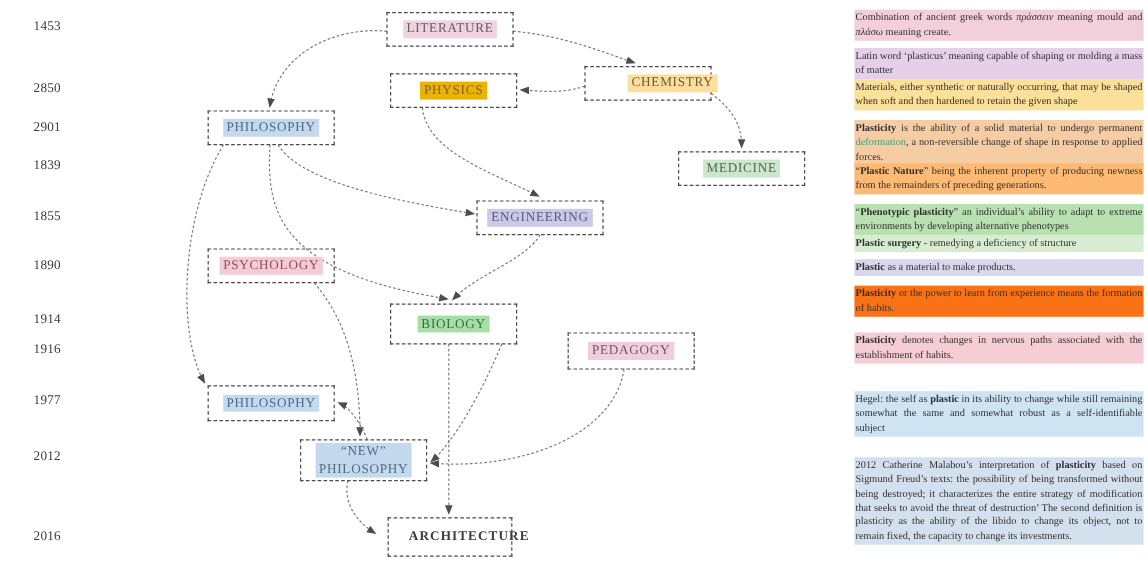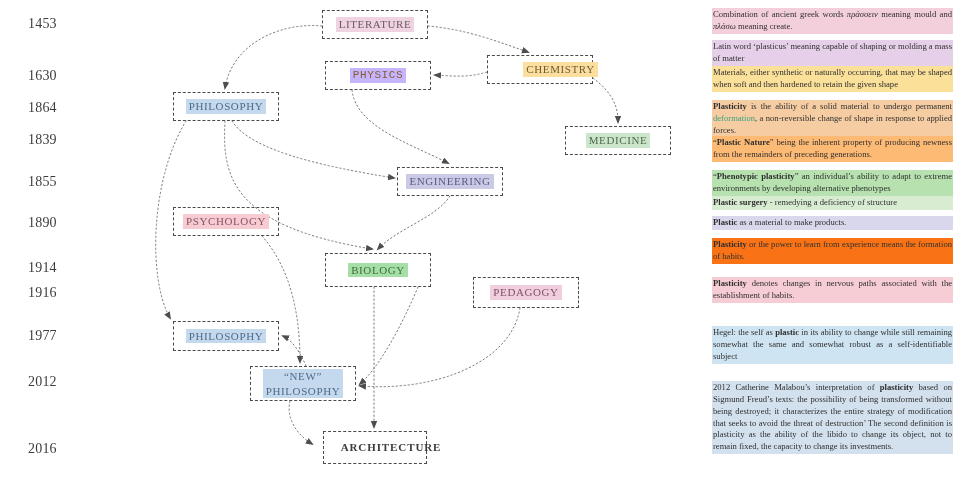--- a/index.html
+++ b/index.html
@@ -11,21 +11,21 @@
     overflow:hidden;
     position:relative;
   }
   #root{position:relative;width:957px;height:490px;}
 
   
   .years{position:absolute;left:0;top:0;width:110px;height:490px;}
   .year{
     position:absolute;
     left:28px;
-    font-size:14px;
+    font-size:11px;
     font-family:"Liberation Serif", serif;
     color:#3c3c3c;
     letter-spacing:.2px;
     white-space:nowrap;
   }
 
   
   .diagram{position:absolute;left:0;top:0;width:710px;height:490px;}
   svg.edges{position:absolute;left:0;top:0;width:710px;height:490px;overflow:visible;}
 
@@ -71,22 +71,22 @@
   .note .grn{color:#3aa17e;}
   .note .gk{font-style:italic;}
 </style>
 </head>
 <body>
 
 <div id="root">
 
   <div class="years">
       <div class="year" style="top: 16px;">1453</div>
-      <div class="year" style="top: 68px;">1630</div>
-      <div class="year" style="top: 100px;">1864</div>
+      <div class="year" style="top: 68px;">2850</div>
+      <div class="year" style="top: 100px;">2901</div>
       <div class="year" style="top: 132px;">1839</div>
       <div class="year" style="top: 174px;">1855</div>
       <div class="year" style="top: 215px;">1890</div>
       <div class="year" style="top: 260px;">1914</div>
       <div class="year" style="top: 285px;">1916</div>
       <div class="year" style="top: 328px;">1977</div>
       <div class="year" style="top: 374px;">2012</div>
       <div class="year" style="top: 441px;">2016</div>
     </div>
 
@@ -116,21 +116,21 @@
         </g>
     </svg>
     <div id="node-layer">
         <div class="node" style="left: 322px; top: 10px; width: 106px; height: 29px; border-color: rgb(74, 74, 74);">
           <span class="lbl" style="color: rgb(107, 90, 102); background: rgb(239, 211, 224);">LITERATURE</span>
         </div>
         <div class="node" style="left: 487px; top: 55px; width: 106px; height: 29px; border-color: rgb(74, 74, 74); padding-left: 41px;">
           <span class="lbl" style="color: rgb(110, 90, 53); background: rgb(252, 223, 158);">CHEMISTRY</span>
         </div>
         <div class="node" style="left: 325px; top: 61px; width: 106px; height: 29px; border-color: rgb(74, 74, 74);">
-          <span class="lbl" style="color: rgb(138, 90, 51); background: #c4b5fd; font-family: Liberation Mono, monospace;">PHYSICS</span>
+          <span class="lbl" style="color: rgb(138, 90, 51); background: #eab308;">PHYSICS</span>
         </div>
         <div class="node" style="left: 173px; top: 92px; width: 106px; height: 29px; border-color: rgb(74, 74, 74);">
           <span class="lbl" style="color: rgb(78, 107, 134); background: rgb(196, 217, 238);">PHILOSOPHY</span>
         </div>
         <div class="node" style="left: 565px; top: 126px; width: 106px; height: 29px; border-color: rgb(74, 74, 74);">
           <span class="lbl" style="color: rgb(77, 107, 77); background: rgb(204, 230, 204);">MEDICINE</span>
         </div>
         <div class="node" style="left: 397px; top: 167px; width: 106px; height: 29px; border-color: rgb(74, 74, 74);">
           <span class="lbl" style="color: rgb(91, 90, 128); background: rgb(203, 202, 230);">ENGINEERING</span>
         </div>

